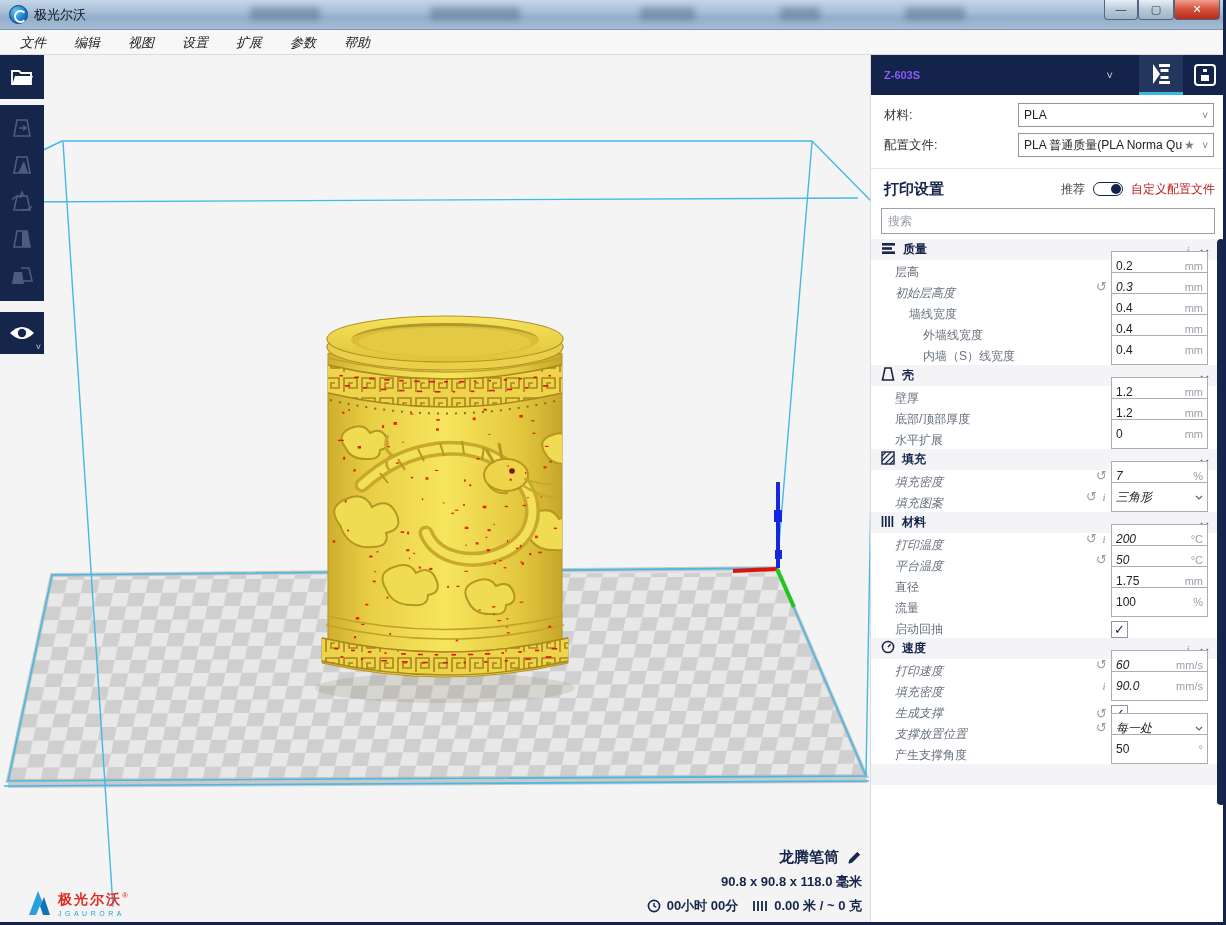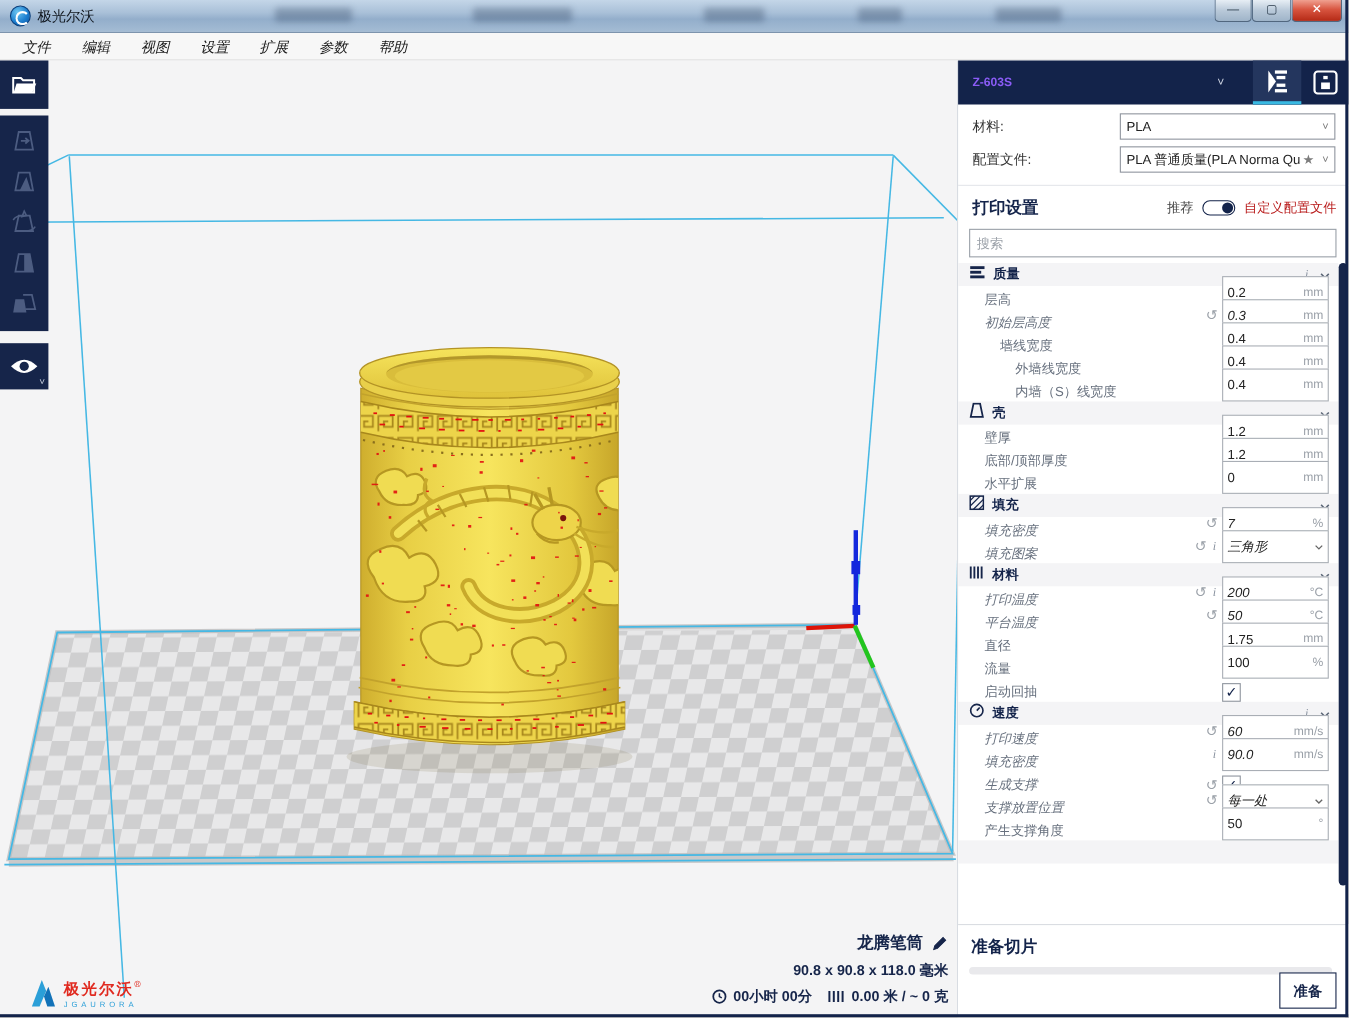--- a/index.html
+++ b/index.html
@@ -780,22 +780,17 @@
               <span class="unit">°</span>
             </span>
           </span>
         </div>
         <div class="sec"></div>
       </div>
     <div id="scrollbar">
       <div id="scroll-thumb"></div>
     </div>
 
-    <div id="prepare">
-      <div id="prepare-title">准备切片</div>
-      <div id="progress"></div>
-      <div id="prepare-btn">准备</div>
-    </div>
   </div>
 
   <div id="frame-r"></div>
   <div id="frame-b"></div>
 </div>
 
 </body></html>

